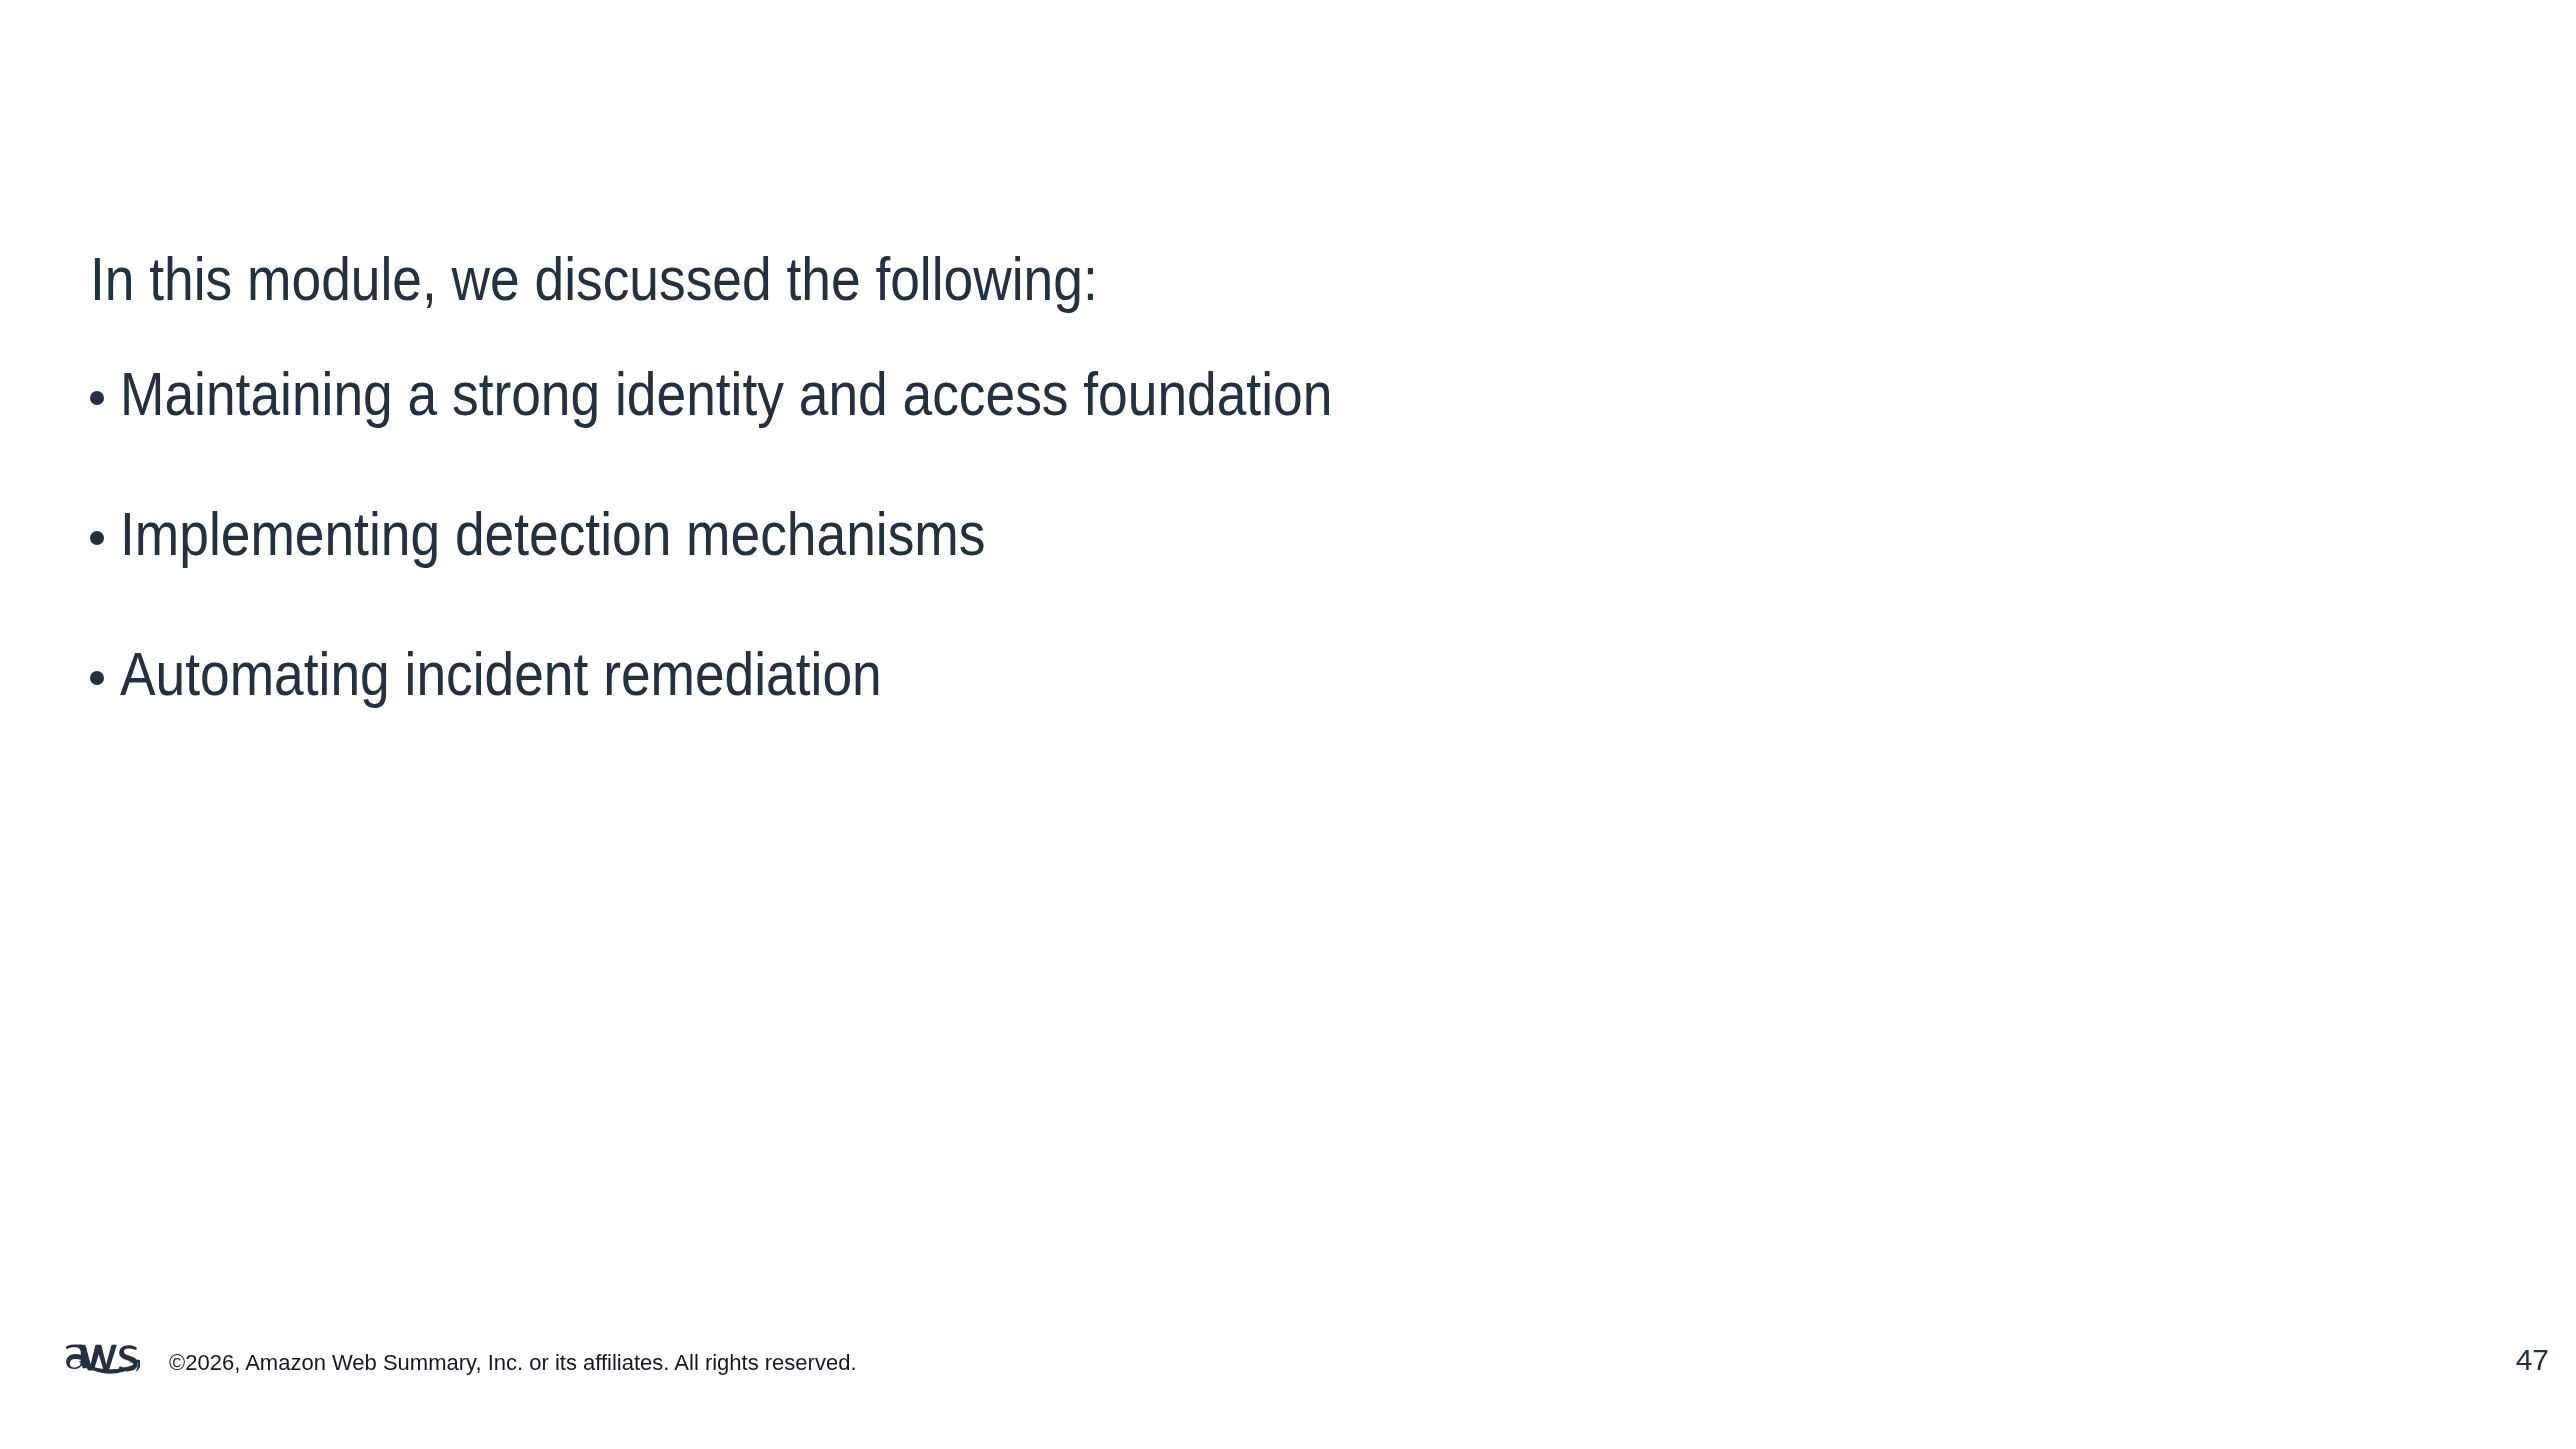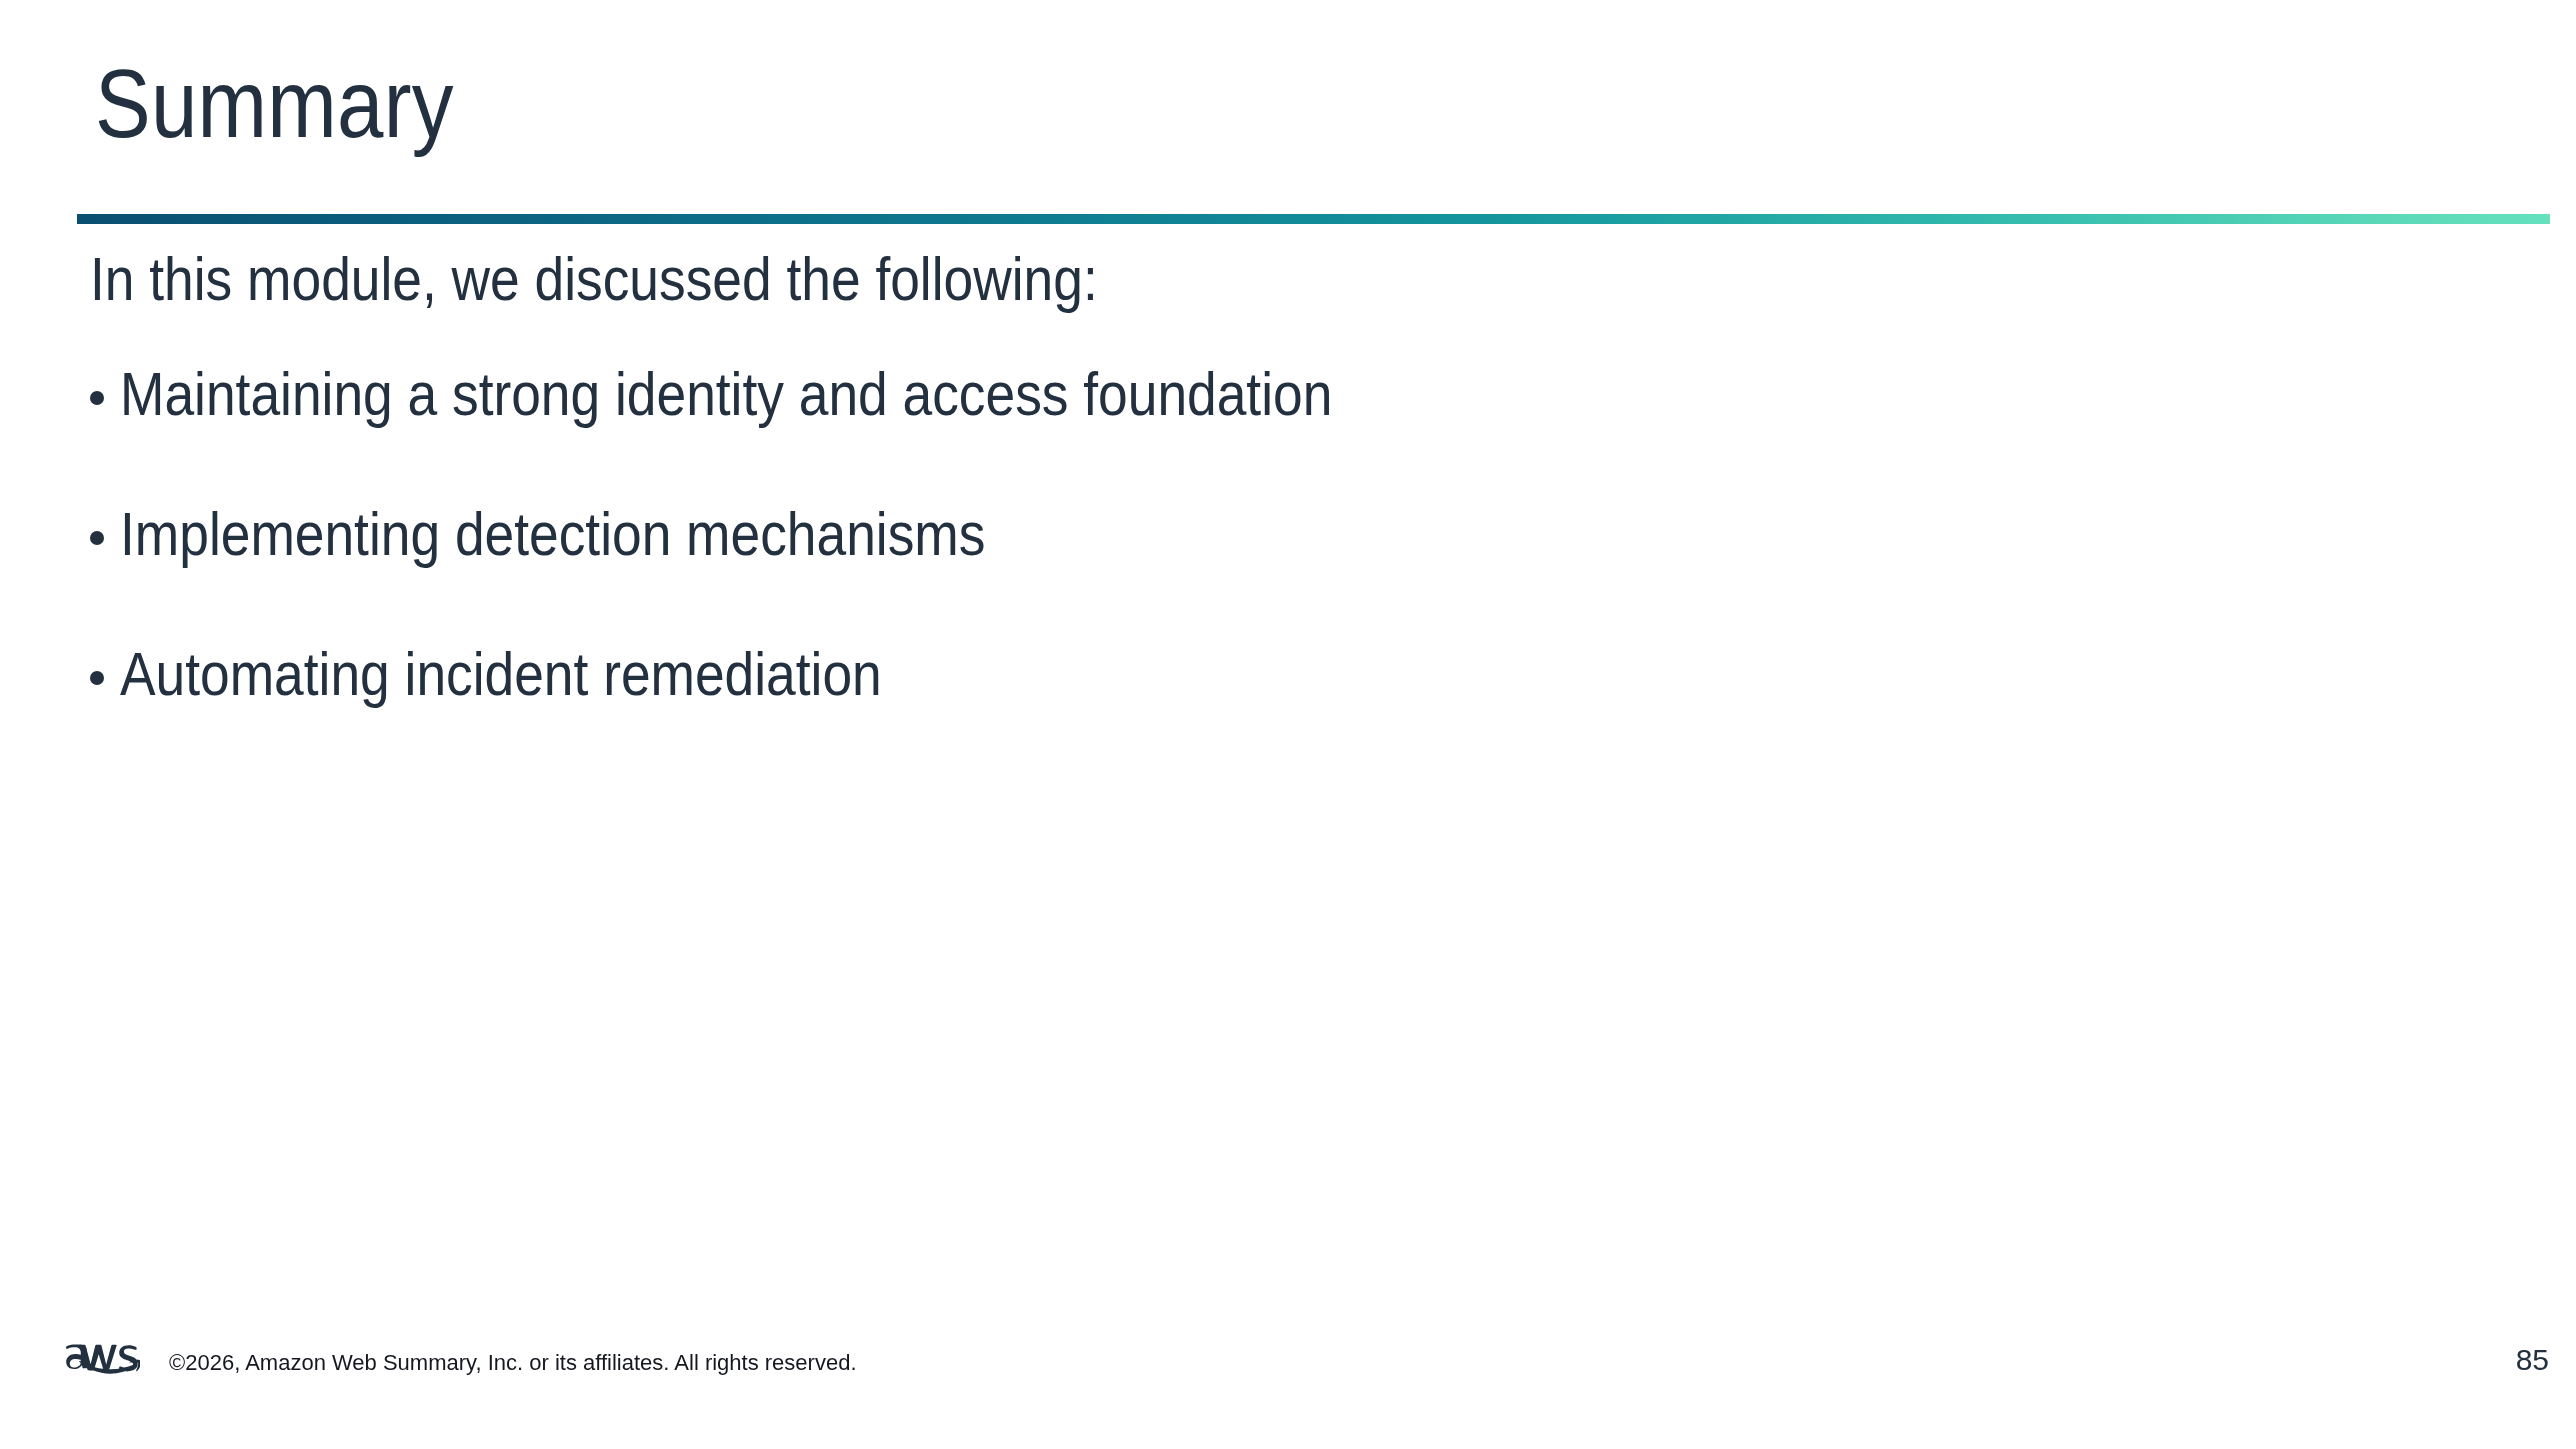--- a/index.html
+++ b/index.html
@@ -160,24 +160,20 @@
     line-height: 1.0;
     color: #23303f;
     font-weight: 400;
   }
 </style>
 </head>
 <body>
 
 <div class="slide">
 
-  <div class="title-area">
-    <div class="slide-title">Summary</div>
-    <div class="title-rule"></div>
-  </div>
 
   <div class="body-area">
 
     <div class="intro-line">In this module, we discussed the following:</div>
 
     <ul class="bullet-list">
 
       <li class="bullet-item">
         <span class="bullet-marker"></span>
         <span class="bullet-text">Maintaining a strong identity and access foundation</span>
@@ -211,17 +207,17 @@
           <path d="M113.2 78.0c4.8 0 8.6-1.1 11.3-3.3 2.7-2.2 4.1-5.1 4.1-8.7 0-2.4-.7-4.5-2.0-6.1-1.3-1.7-3.5-3.1-6.5-4.2l-6.6-2.3c-2.4-.8-4.1-1.6-5.0-2.5-.9-.9-1.4-2.0-1.4-3.3 0-1.6.6-2.8 1.9-3.6 1.3-.8 3.1-1.2 5.6-1.2 2.9 0 5.7.5 8.3 1.5.9.3 1.5.5 1.9.6.4.1.7.2.9.2.7 0 1.1-.4 1.1-1.2v-1.9c0-.5-.1-.9-.3-1.2-.2-.3-.6-.6-1.3-.9-.5-.3-1.2-.5-2.0-.8-.8-.3-1.7-.5-2.7-.7-1.0-.2-2.0-.4-3.0-.5-1.0-.1-2.0-.2-3.0-.2-2.1 0-4.1.3-5.9.8-1.8.5-3.4 1.3-4.7 2.3-1.3 1.0-2.3 2.2-3.0 3.6-.7 1.4-1.1 3.0-1.1 4.8 0 2.5.8 4.7 2.3 6.5 1.5 1.8 3.8 3.2 6.9 4.3l6.8 2.3c2.1.7 3.6 1.5 4.4 2.4.8.9 1.2 2.0 1.2 3.3 0 1.6-.7 2.9-2.1 3.8-1.4.9-3.5 1.4-6.1 1.4-1.7 0-3.4-.2-5.2-.5-1.8-.3-3.4-.8-5.0-1.5-.6-.3-1.1-.4-1.4-.5-.3-.1-.6-.1-.8-.1-.7 0-1.1.4-1.1 1.2v2.0c0 .5.1.9.3 1.2.2.3.6.6 1.3 1.0 1.5.8 3.4 1.4 5.6 1.9 2.2.5 4.5.7 6.9.7z"></path>
 
           <path d="M124.5 92.1c-10.5 7.8-25.7 11.9-38.8 11.9-18.4 0-35.0-6.8-47.6-18.1-1.0-.9-.1-2.1 1.1-1.4 13.6 7.9 30.4 12.7 47.8 12.7 11.6 0 24.4-2.4 36.2-7.4 1.8-.8 3.2 1.2 1.3 2.3z" transform="translate(0,-22)"></path>
           <path d="M128.9 87.1c-1.3-1.7-8.9-.8-12.3-.4-1.0.1-1.2-.8-.3-1.4 6.0-4.2 15.9-3.0 17.1-1.6 1.2 1.5-.3 11.4-6.0 16.1-.9.7-1.7.3-1.3-.6 1.3-3.1 4.2-10.3 2.8-12.1z" transform="translate(0,-22)"></path>
         </g>
       </svg>
     </div>
 
     <div class="copyright">©2026, Amazon Web Summary, Inc. or its affiliates. All rights reserved.</div>
 
-    <div class="page-number">85</div>
+    <div class="page-number">47</div>
   </div>
 
 </div>
 
 
 </body></html>

